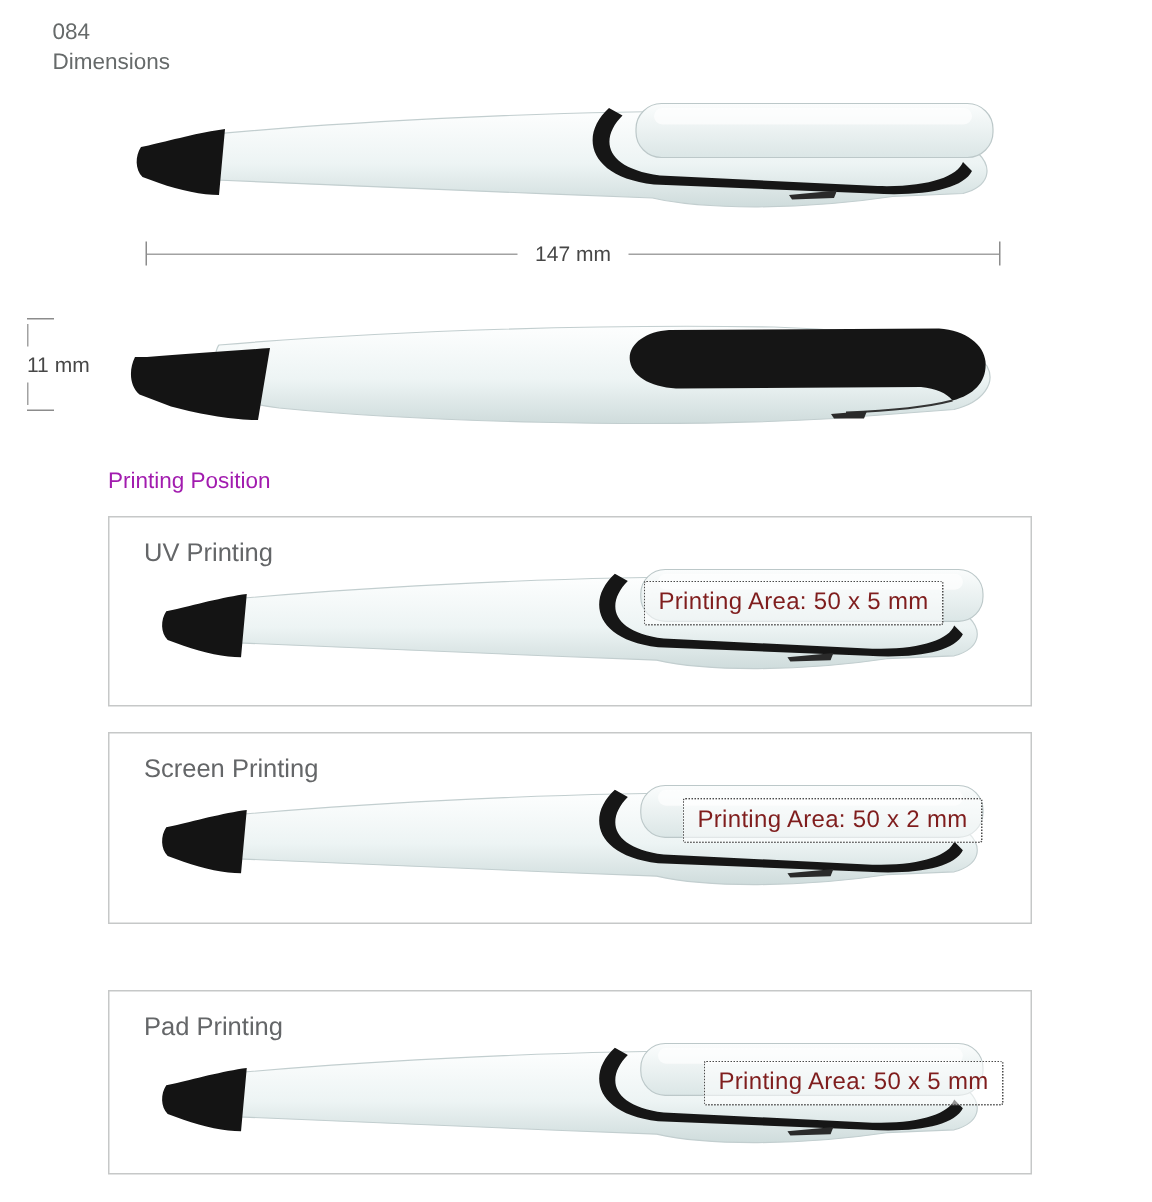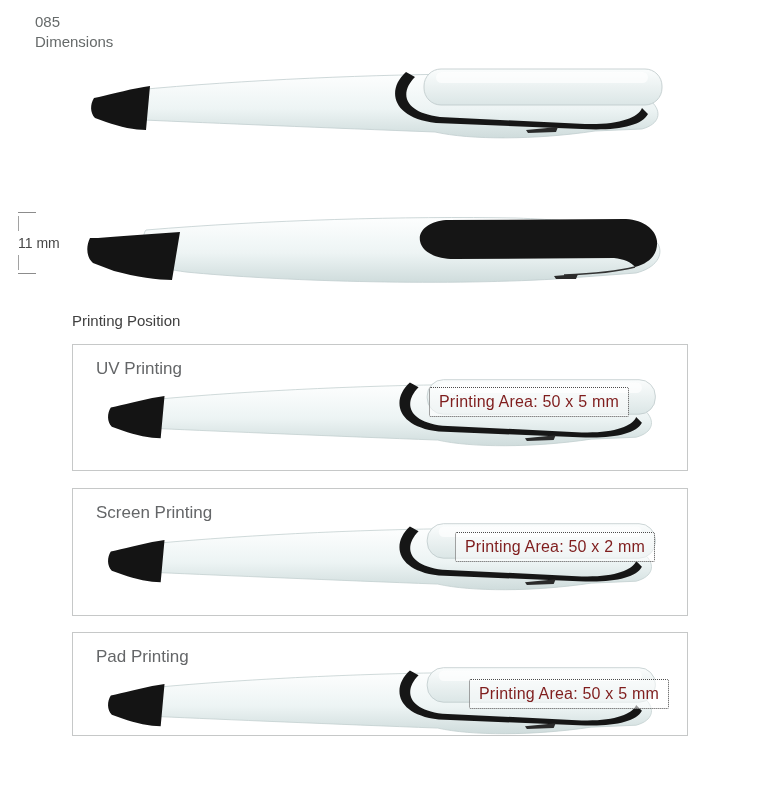--- a/index.html
+++ b/index.html
@@ -18,26 +18,26 @@
   .dim-h .tick { width:1px; height:16px; background:#8c8c8c; }
   .dim-h .line { flex:1; height:1px; background:#a2a2a2; }
   .dim-h .dim-text { padding:0 12px; font-size:14px; color:#474747; white-space:nowrap; }
 
   
   .dim-v { position:absolute; left:18px; top:212px; width:72px; display:flex; flex-direction:column; align-items:flex-start; }
   .dim-v .tick { width:18px; height:1px; background:#8c8c8c; }
   .dim-v .line { width:1px; height:15px; background:#a2a2a2; margin:3px 0; }
   .dim-v .dim-text { font-size:14px; color:#474747; white-space:nowrap; padding:1px 0; }
 
-  .section-title { position:absolute; left:72px; top:312px; font-size:15px; color:#404040; }
+  .section-title { position:absolute; left:72px; top:312px; font-size:15px; color:#a21caf; }
 
   .pbox { position:absolute; left:72px; width:616px; background:#ffffff; border:1px solid #c6c8c8; }
   .pbox-1 { top:344px; height:127px; }
   .pbox-2 { top:488px; height:128px;padding-left:16px; }
-  .pbox-3 { top:632px; height:104px; }
+  .pbox-3 { top:660px; height:123px; }
   .pbox-label { position:absolute; left:23px; top:14px; font-size:17px; color:#646668;text-align:center; }
   .pbox .pen { left:34px; top:30px; width:556px; height:88px; }
 
   .area-label {
     position:absolute; border:1px dotted #4b4b4b; border-radius:2px;
     background:rgba(255,255,255,0.55); color:#7f1d1d; font-size:16px;
     padding:5px 9px; white-space:nowrap; letter-spacing:0.2px;
   }
   .area-1 { left:356px; top:42px; }
   .area-2 { left:382px; top:43px; }
@@ -73,28 +73,35 @@
         <path d="M60,20 C180,10 320,6 430,8 C510,11 562,20 572,34 C578,45 570,58 550,63 L470,69 C350,76 190,71 100,62 C70,58 52,52 56,38 C57,28 58,22 60,20 Z" fill="url(#bodyGrad)" stroke="#c2cecf" stroke-width="0.8"></path>
         <path d="M4,28 C0,36 0,47 7,53 L28,61 C50,67 72,70 86,70 L94,22 C66,24 36,26 12,28 Z" fill="#141414"></path>
         <path d="M360,10 L540,9 C558,10 570,20 571,31 C572,44 564,53 549,57 C545,52 538,49 528,48 L368,49 C350,49 336,42 334,31 C332,20 344,11 360,10 Z" fill="#151515"></path>
         <path d="M549,57 C530,62 505,64 478,65" stroke="#333333" stroke-width="1.5" fill="none"></path>
         <path d="M468,66 L492,64 L490,69 L470,69 Z" fill="#2a2a2a"></path>
       </g>
     </defs>
   </svg>
 
   <div class="header">
-    <div>085</div>
+    <div>084</div>
     <div>Dimensions</div>
   </div>
 
   <svg class="pen pen-main" viewBox="0 0 580 84" role="img">
     <use href="#pen-side"></use>
   </svg>
 
+  <div class="dim-h">
+    <div class="tick"></div>
+    <div class="line"></div>
+    <span class="dim-text">147 mm</span>
+    <div class="line"></div>
+    <div class="tick"></div>
+  </div>
 
   <div class="dim-v">
     <div class="tick"></div>
     <div class="line"></div>
     <span class="dim-text">11 mm</span>
     <div class="line"></div>
     <div class="tick"></div>
   </div>
 
   <svg class="pen pen-top-view" viewBox="0 0 584 84" role="img">

